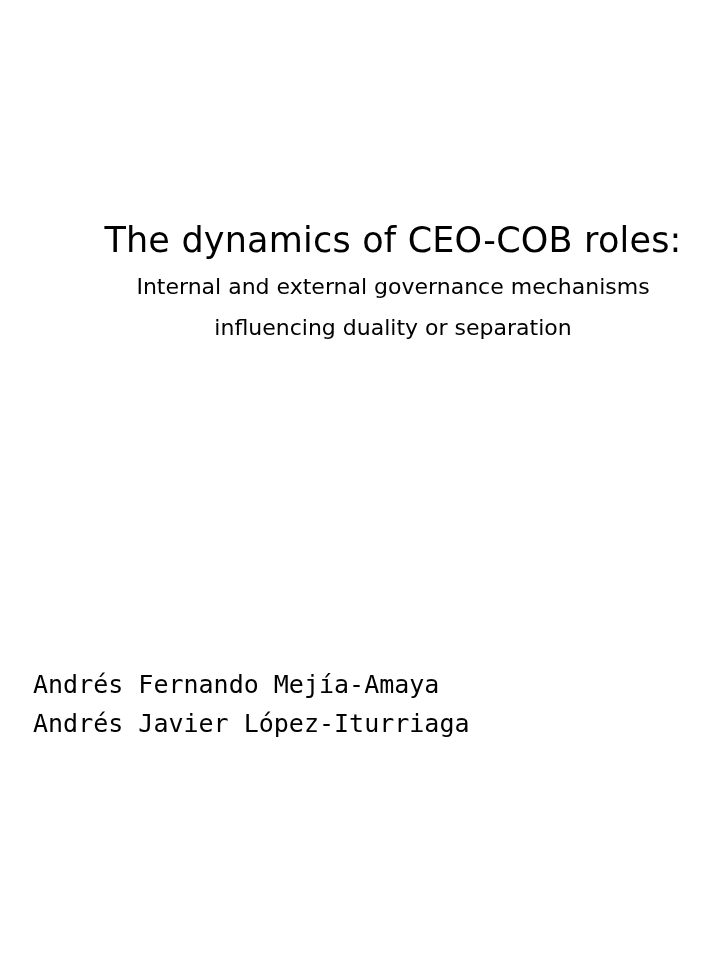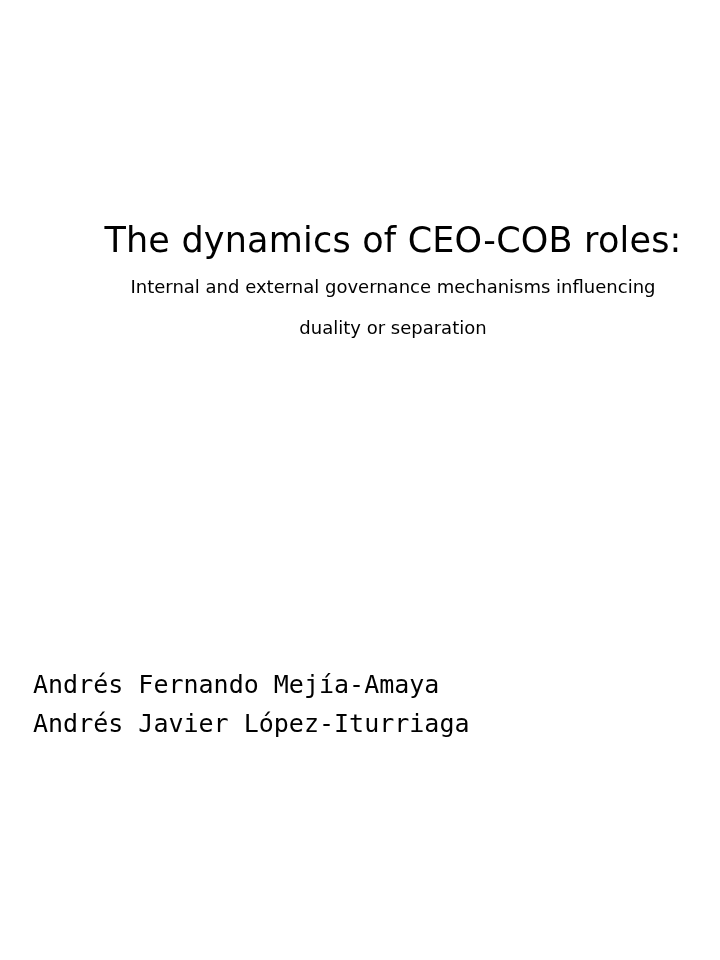--- a/index.html
+++ b/index.html
@@ -32,21 +32,21 @@
     font-family: "DejaVu Sans", sans-serif;
     font-size: 35px;
     line-height: 44px;
     font-weight: normal;
     letter-spacing: 0.2px;
     margin: 0;
     padding: 0;
   }
   .subtitle {
     font-family: "DejaVu Sans", sans-serif;
-    font-size: 18px;
+    font-size: 22px;
     line-height: 41px;
     font-weight: normal;
     margin: 4px auto 0 auto;
     padding: 0;
     width: 580px;
   }
   .authors-block {
     position: absolute;
     left: 0;
     top: 665px;

